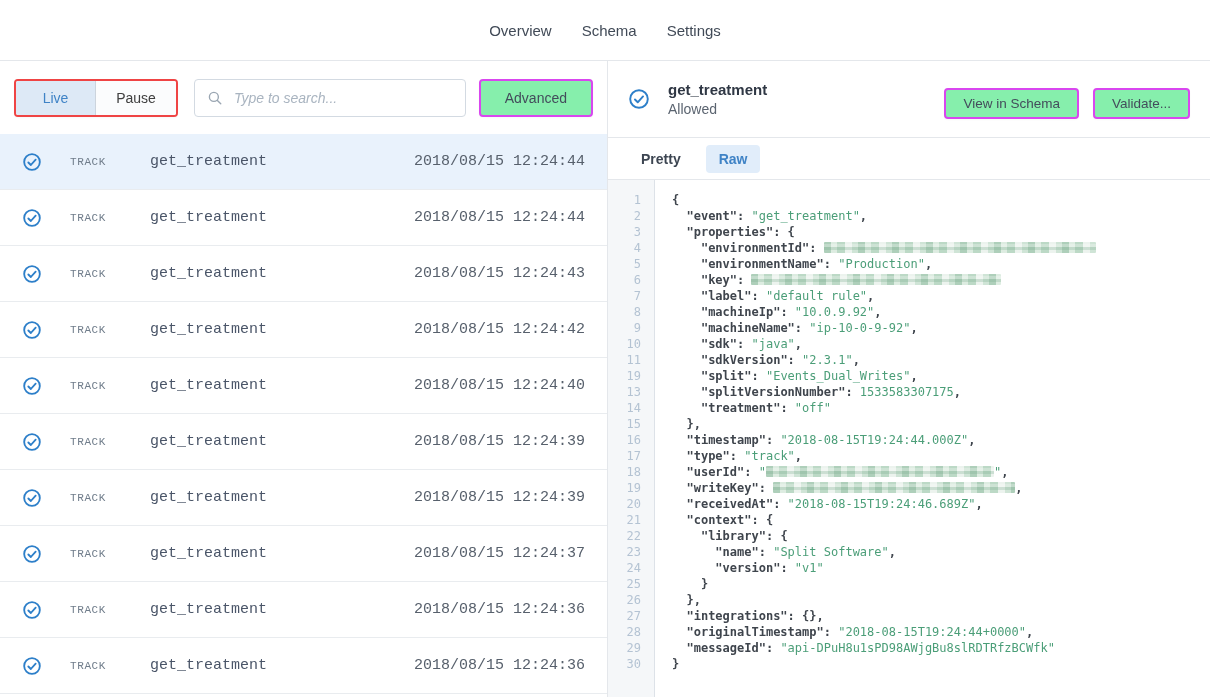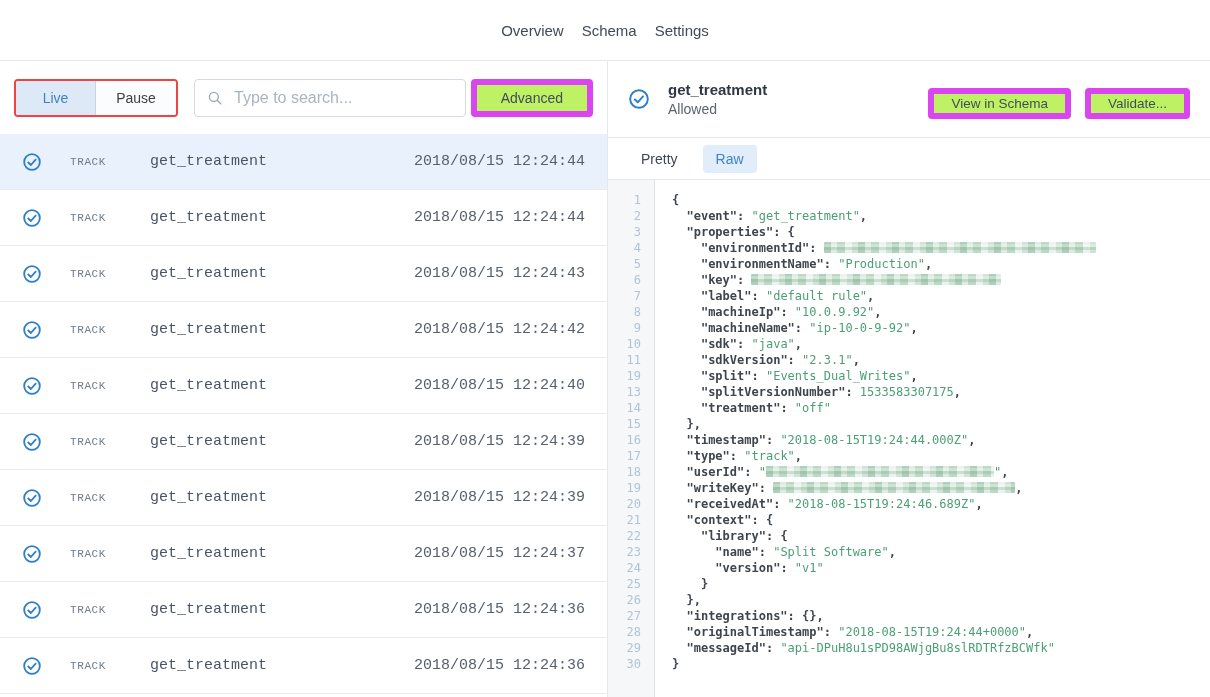--- a/index.html
+++ b/index.html
@@ -6,39 +6,39 @@
     --accent:#3f83c6;
     --border:#e4e7eb;
     --green:#4b9e78;
   }
   *{box-sizing:border-box;}
   html,body{margin:0;padding:0;background:#fff;}
   body{width:1210px;height:697px;font-family:"Liberation Sans",sans-serif;color:#3e4652;overflow:hidden;}
   .app{width:1210px;height:697px;display:flex;flex-direction:column;background:#fff;}
 
   
-  .topnav{height:61px;flex:0 0 61px;border-bottom:1px solid var(--border);display:flex;justify-content:center;align-items:stretch;gap:18px;background:#fff;}
+  .topnav{height:61px;flex:0 0 61px;border-bottom:1px solid var(--border);display:flex;justify-content:center;align-items:stretch;gap:30px;background:#fff;}
   .nav-tab{display:flex;align-items:center;font-size:15px;color:#414a57;cursor:pointer;border-bottom:3px solid transparent;padding-top:3px;}
   .nav-tab.active{color:var(--accent);border-bottom-color:#4a90d9;}
 
   
   .main{flex:1;display:flex;min-height:0;}
   .left{width:608px;flex:0 0 608px;border-right:1px solid var(--border);display:flex;flex-direction:column;}
   .right{flex:1;display:flex;flex-direction:column;min-width:0;}
 
   
   .left-toolbar{height:73px;flex:0 0 73px;display:flex;align-items:center;padding:0 14px;}
   .segmented{display:flex;border:2px solid #ef4444;border-radius:4px;overflow:hidden;height:38px;background:#fff;box-shadow:0 1px 2px rgba(0,0,0,.03);}
   .seg{width:80px;display:flex;align-items:center;justify-content:center;font-size:14px;color:#404040;background:#fbfcfd;cursor:pointer;}
   .seg.active{background:#dde9f6;color:var(--accent);border-right:1px solid #ccd4dd;}
   .searchbox{margin-left:16px;width:272px;height:38px;border:1px solid #d3dae2;border-radius:4px;display:flex;align-items:center;padding:0 12px;background:#fff;}
   .searchbox svg{flex:0 0 auto;margin-right:9px;color:#9aa6b2;}
-  .searchbox input{border:0;outline:0;flex:1;font-size:16px;font-family:"Liberation Sans",sans-serif;color:#4d7c0f;background:transparent;}
+  .searchbox input{border:0;outline:0;flex:1;font-size:14px;font-family:"Liberation Sans",sans-serif;color:#4d7c0f;background:transparent;font-style:italic;}
   .searchbox input::placeholder{color:#a9b4c0;}
-  .btn{height:38px;padding:0 24px;border:6px solid #d946ef;border-radius:4px;background:#bef264;font-size:14px;color:#434c5b;font-family:"Liberation Sans",sans-serif;cursor:pointer;box-shadow:0 1px 2px rgba(0,0,0,.03);}
+  .btn{height:38px;padding:0 24px;border:2px solid #d946ef;border-radius:4px;background:#86efac;font-size:14px;color:#434c5b;font-family:"Liberation Sans",sans-serif;cursor:pointer;box-shadow:0 1px 2px rgba(0,0,0,.03);}
   .btn-advanced{margin-left:auto;}
 
   
   .event-list{flex:1;overflow:hidden;}
   .row{height:56px;display:flex;align-items:center;padding:0 22px;border-bottom:1px solid #e9ecef;background:#fff;cursor:pointer;font-family:Liberation Mono, monospace;}
   .row.selected{background:#e9f2fc;}
   .row .status-ic{flex:0 0 20px;color:#2d7fc9;margin-right:28px;display:flex;}
   .row .rtype{width:80px;flex:0 0 80px;font-size:11px;letter-spacing:.6px;color:#6f7c8a;}
   .row .rname{font-size:15px;color:#4a5568;}
   .row .rtime{margin-left:auto;font-size:15px;color:#57606c;}
@@ -47,21 +47,21 @@
   .detail-header{height:77px;flex:0 0 77px;border-bottom:1px solid var(--border);display:flex;align-items:center;padding:0 20px;}
   .detail-header .status-ic{flex:0 0 22px;color:#2d7fc9;margin-right:18px;display:flex;}
   .dh-text{display:flex;flex-direction:column;gap:3px;}
   .dh-title{font-size:15px;font-weight:bold;color:#2f3744;}
   .dh-status{font-size:14px;color:#5b6470;}
   .dh-actions{margin-left:auto;display:flex;gap:14px;margin-top:8px;}
   .btn-sm{height:31px;padding:0 17px;font-size:13.5px;}
 
   
   .tabsbar{height:42px;flex:0 0 42px;border-bottom:1px solid var(--border);display:flex;align-items:center;padding:0 20px;gap:12px;}
-  .ptab{font-size:14px;color:#3d4652;padding:6px 13px;border-radius:4px;cursor:pointer;}
+  .ptab{font-size:14px;color:#3d4652;padding:6px 13px;border-radius:4px;cursor:pointer;font-weight:bold;}
   .ptab.active{background:#e1edfa;color:var(--accent);}
 
   
   .codewrap{flex:1;display:flex;min-height:0;background:#fff;}
   .gutter{width:47px;flex:0 0 47px;background:#f5f7f9;border-right:1px solid #dde2e8;padding:12px 13px 0 0;text-align:right;font-family:"DejaVu Sans Mono",monospace;font-size:12px;line-height:16px;color:#b4c3d3;}
   .code{flex:1;padding:12px 0 0 17px;font-family:"DejaVu Sans Mono",monospace;font-size:12px;line-height:16px;color:#3f454d;overflow:hidden;}
   .code-line{white-space:pre;height:16px;}
   .tk-p{color:#3f454d;font-weight:bold;}
   .tk-k{color:#3f454d;font-weight:bold;}
   .tk-s{color:var(--green);}

